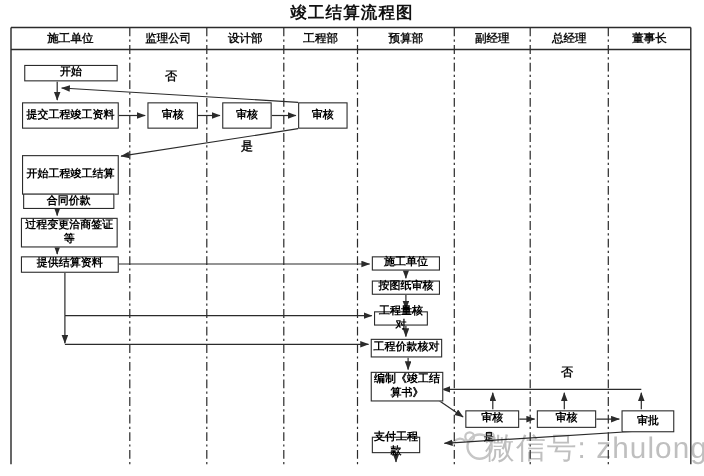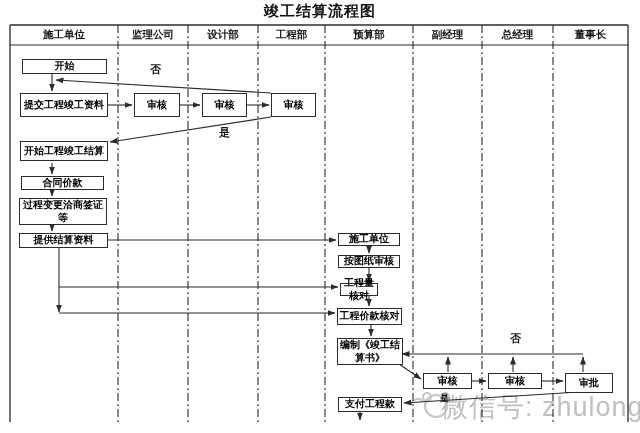--- a/index.html
+++ b/index.html
@@ -97,33 +97,33 @@
       <div class="lane-header" style="left: 413px; width: 69px;">副经理</div>
       <div class="lane-header" style="left: 482px; width: 71px;">总经理</div>
       <div class="lane-header" style="left: 553px; width: 75px;">董事长</div>
     </div>
   <div id="nodes">
       <div class="flow-node" style="left: 22px; top: 59px; width: 85px; height: 15px;">开始</div>
       <div class="flow-node" style="left: 20px; top: 93px; width: 88px; height: 24px;">提交工程竣工资料</div>
       <div class="flow-node" style="left: 134px; top: 93px; width: 46px; height: 24px;">审核</div>
       <div class="flow-node" style="left: 202px; top: 93px; width: 45px; height: 24px;">审核</div>
       <div class="flow-node" style="left: 271px; top: 93px; width: 45px; height: 24px;">审核</div>
-      <div class="flow-node" style="left: 20px; top: 141px; width: 88px; height: 20px;">开始工程竣工结算</div>
+      <div class="flow-node" style="left: 20px; top: 141px; width: 88px; height: 36px;">开始工程竣工结算</div>
       <div class="flow-node" style="left: 21px; top: 176px; width: 83px; height: 14px;">合同价款</div>
       <div class="flow-node" style="left: 19px; top: 198px; width: 88px; height: 27px;">过程变更洽商签证等</div>
       <div class="flow-node" style="left: 19px; top: 233px; width: 89px; height: 15px;">提供结算资料</div>
       <div class="flow-node" style="left: 338px; top: 233px; width: 62px; height: 13px;">施工单位</div>
       <div class="flow-node" style="left: 338px; top: 255px; width: 62px; height: 13px;">按图纸审核</div>
-      <div class="flow-node" style="left: 340px; top: 283px; width: 38px; height: 13px;">工程量核对</div>
+      <div class="flow-node" style="left: 340px; top: 283px; width: 49px; height: 13px;">工程量核对</div>
       <div class="flow-node" style="left: 337px; top: 308px; width: 65px; height: 17px;">工程价款核对</div>
       <div class="flow-node" style="left: 337px; top: 338px; width: 66px; height: 27px;">编制《竣工结算书》</div>
       <div class="flow-node" style="left: 423px; top: 373px; width: 49px; height: 16px;">审核</div>
       <div class="flow-node" style="left: 488px; top: 373px; width: 54px; height: 16px;">审核</div>
       <div class="flow-node" style="left: 565px; top: 373px; width: 48px; height: 20px;">审批</div>
-      <div class="flow-node" style="left: 338px; top: 397px; width: 64px; height: 15px;">支付工程款</div>
+      <div class="flow-node" style="left: 338px; top: 397px; width: 44px; height: 15px;">支付工程款</div>
     </div>
   <div id="labels">
       <div class="edge-label" style="left: 150px; top: 64px; font-size: 11px;">否</div>
       <div class="edge-label" style="left: 219px; top: 127px; font-size: 11px;">是</div>
       <div class="edge-label" style="left: 510px; top: 333px; font-size: 11px;">否</div>
       <div class="edge-label" style="left: 440px; top: 394px; font-size: 9px;">是</div>
     </div>
 
   <svg class="watermark-logo" width="44" height="34" viewBox="0 0 44 34">
     <circle cx="26" cy="18" r="11" fill="none" stroke="#c6c6c6" stroke-width="2.2"></circle>

